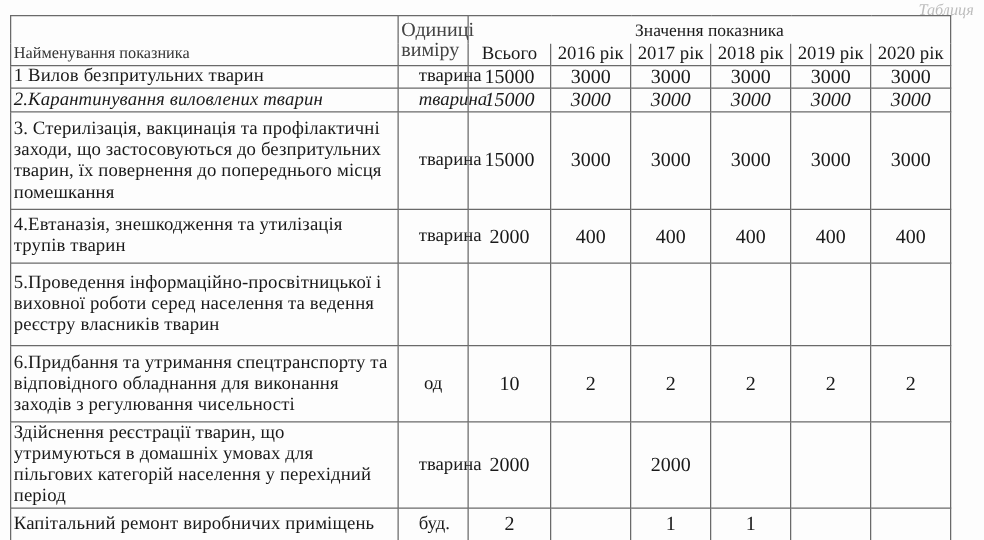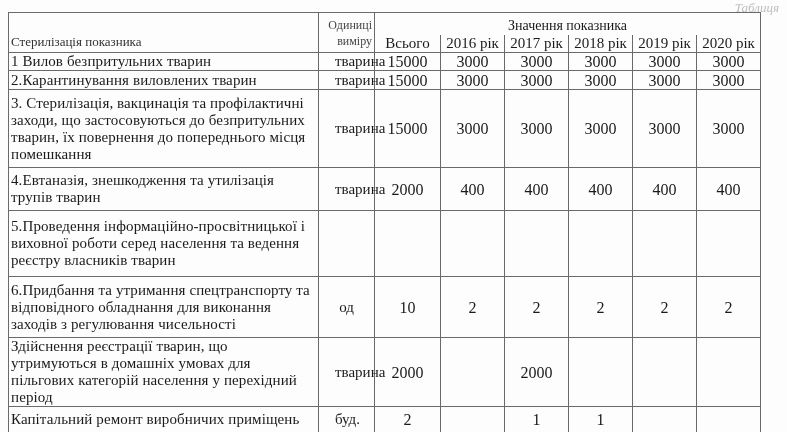--- a/index.html
+++ b/index.html
@@ -23,35 +23,35 @@
   td, th {
     border: 1px solid #6a6a6a;
     padding: 0 2px;
     font-weight: normal;
     vertical-align: middle;
     font-size: 15px;
     line-height: 17px;
   }
   th { font-size: 14px; }
   .name-h { text-align: left; vertical-align: bottom; padding-bottom: 2px; font-size: 13px; color:#333; }
-  .unit-h { text-align: right; font-size: 12px; line-height: 16px; color:#444; }
+  .unit-h { text-align: left; font-size: 16px; line-height: 16px; color:#444; }
   .group-h { text-align: center; border-bottom: none; font-size: 14px; padding-top: 4px; height: 14px; line-height:14px; }
   .year-h { text-align: center; font-size: 15px; border-top: none; white-space: nowrap; padding:0; }
   .year-h.sep { border-left: 1px solid #6a6a6a; margin-top: 27px; }
   td.name { text-align: left; font-size: 15px; letter-spacing: 0.1px; }
   td.unit { text-align: center; font-size: 15px; padding: 0 16px; }
   td.val { text-align: center; font-size: 16px; }
   col.c-name { width: 310px; }
   col.c-unit { width: 56px; }
   col.c-total { width: 66px; }
   col.c-year { width: 64px; }
   tr.h-top th { height: 18px; }
   tr.h-bot th { height: 17px; }
   tr.r1 td { height: 17px; }
-  tr.r2 td { height: 18px; }
+  tr.r2 td { height: 18px; font-style: italic; }
   tr.r3 td { height: 77px; }
   tr.r4 td { height: 42px; }
   tr.r5 td { height: 65px; margin-left: 24px; }
   tr.r6 td { height: 60px; }
   tr.r7 td { height: 68px; }
   tr.r8 td { height: 25px; }
 </style>
 </head>
 <body>
 
@@ -63,21 +63,21 @@
       <col class="c-unit">
       <col class="c-total">
     <col class="c-year">
       <col class="c-year">
       <col class="c-year">
       <col class="c-year">
       <col class="c-year">
   </colgroup>
   <thead>
     <tr class="h-top">
-      <th rowspan="2" class="name-h">Стерилізація показника</th>
+      <th rowspan="2" class="name-h">Найменування показника</th>
       <th rowspan="2" class="unit-h">Одиниці виміру</th>
       <th colspan="6" class="group-h">Значення показника</th>
     </tr>
     <tr class="h-bot">
       <th class="year-h">Всього</th>
       <th class="year-h sep">2016 рік</th>
       <th class="year-h sep">2017 рік</th>
       <th class="year-h sep">2018 рік</th>
       <th class="year-h sep">2019 рік</th>
       <th class="year-h sep">2020 рік</th>

